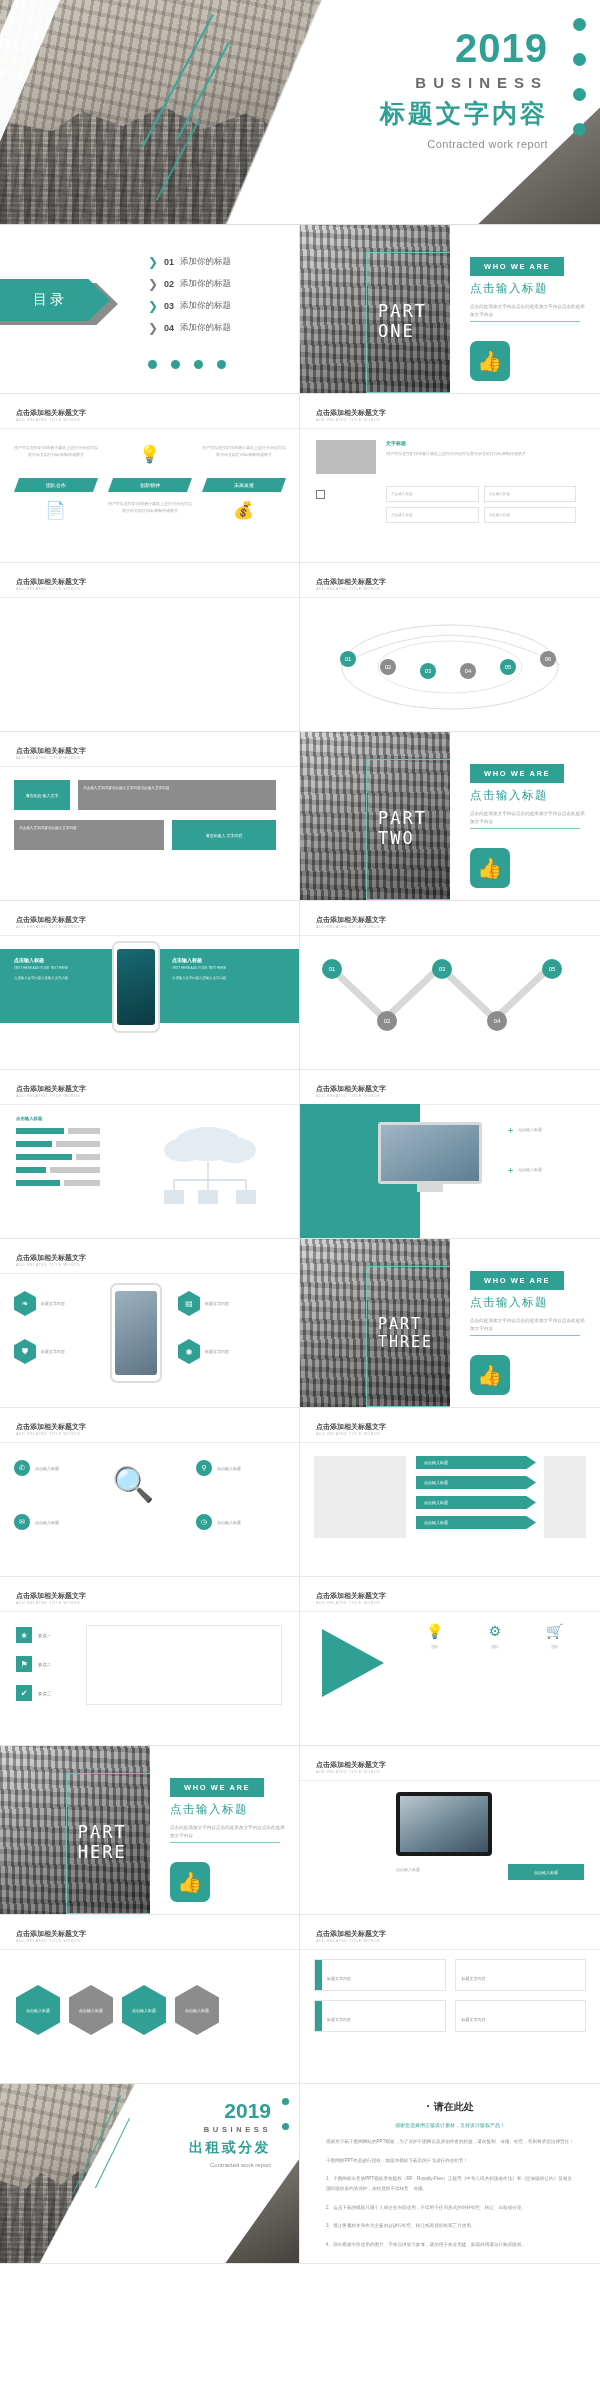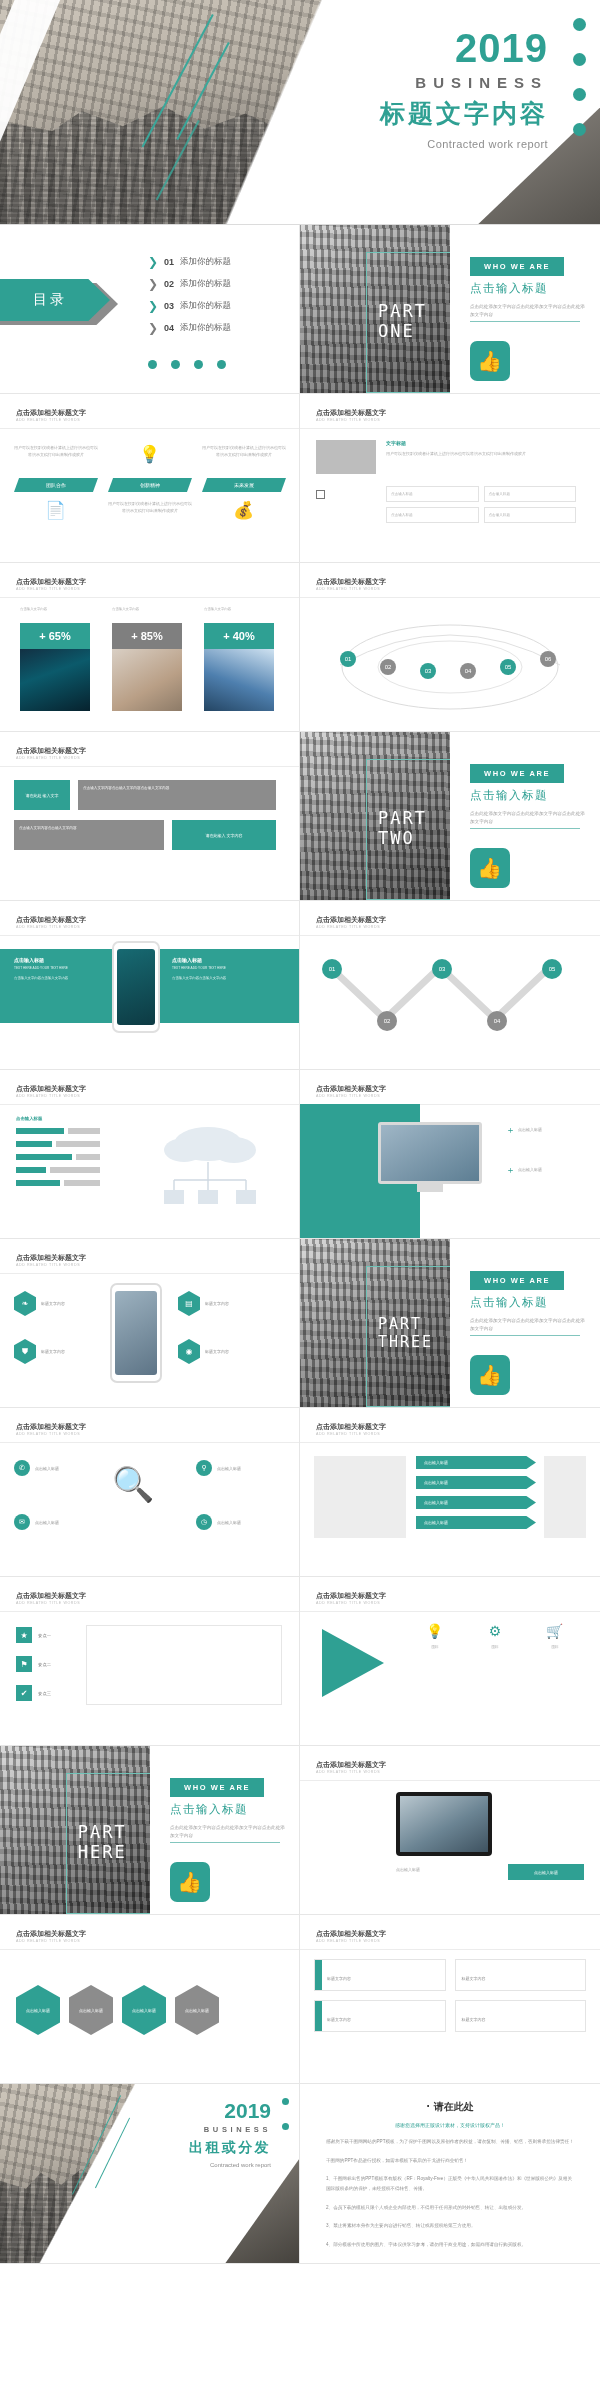--- a/index.html
+++ b/index.html
@@ -267,37 +267,20 @@
       <div style="border:1px solid #e2e2e2;padding:4px;font-size:3.6px;color:#aaa;line-height:1.7;">点击输入标题</div>
       <div style="border:1px solid #e2e2e2;padding:4px;font-size:3.6px;color:#aaa;line-height:1.7;">点击输入标题</div>
     </div>
     <div style="position:absolute;left:16px;top:96px;width:9px;height:9px;border:1.2px solid #777;"></div>
   </div>
 
   <div class="slide">
     <div class="s-title">点击添加相关标题文字</div>
     <div class="s-sub">ADD RELATED TITLE WORDS</div>
     <div class="s-rule"></div>
-    <div style="position:absolute;left:20px;top:44px;display:flex;gap:22px;">
-      <div class="pct-card">
-        <div class="blurb" style="height:16px;font-size:3.4px;">点击输入文字内容</div>
-        <div class="pct-head bgteal">+ 65%</div>
-        <div class="pct-img img-night"></div>
-      </div>
-      <div class="pct-card">
-        <div class="blurb" style="height:16px;font-size:3.4px;">点击输入文字内容</div>
-        <div class="pct-head bggray">+ 85%</div>
-        <div class="pct-img img-desk"></div>
-      </div>
-      <div class="pct-card">
-        <div class="blurb" style="height:16px;font-size:3.4px;">点击输入文字内容</div>
-        <div class="pct-head bgteal">+ 40%</div>
-        <div class="pct-img img-glass"></div>
-      </div>
-    </div>
   </div>
 
   <div class="slide rcol">
     <div class="s-title">点击添加相关标题文字</div>
     <div class="s-sub">ADD RELATED TITLE WORDS</div>
     <div class="s-rule"></div>
     <svg width="300" height="120" style="position:absolute;left:0;top:42px;">
       <ellipse cx="150" cy="62" rx="108" ry="42" fill="none" stroke="#dcdcdc" stroke-width="1"></ellipse>
       <ellipse cx="150" cy="62" rx="72" ry="26" fill="none" stroke="#e5e5e5" stroke-width="1"></ellipse>
       <path d="M40 60 Q150 0 260 60" fill="none" stroke="#e0e0e0" stroke-width="1"></path>

